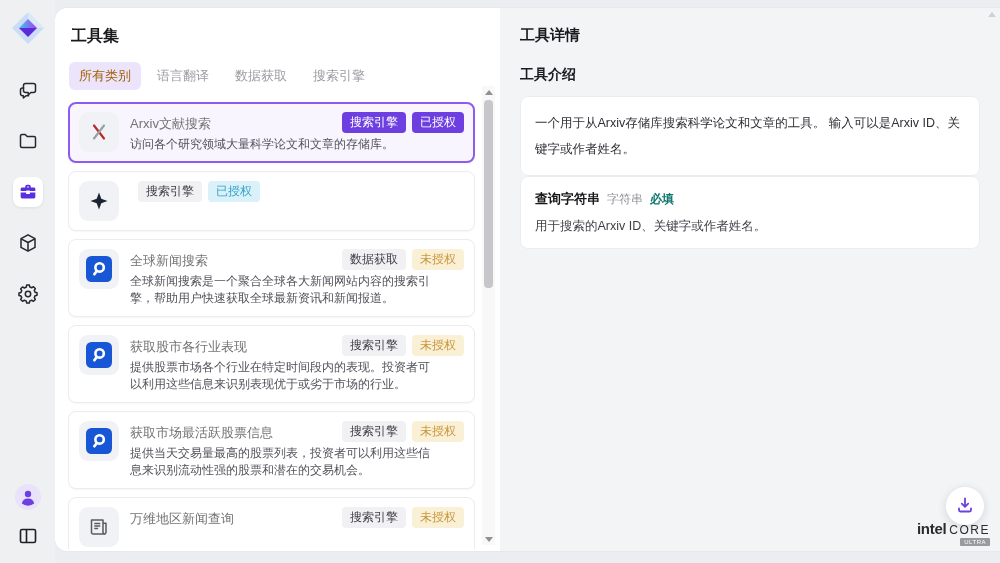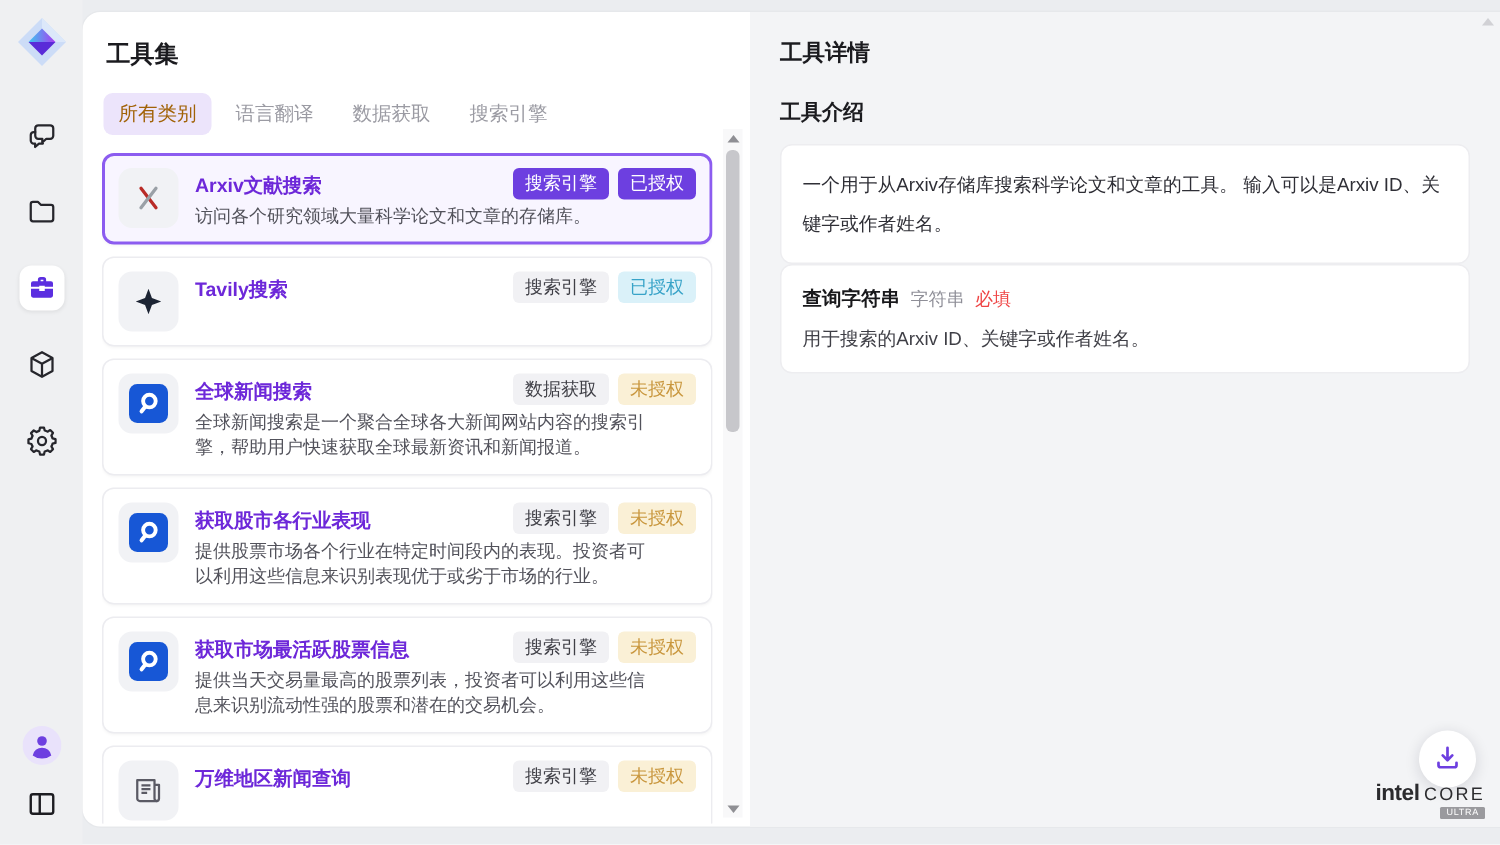--- a/index.html
+++ b/index.html
@@ -46,21 +46,21 @@
     padding:9px 10px; display:flex; gap:11px; flex:none;
     box-shadow:0 1px 2px rgba(16,16,24,.04); cursor:pointer;
   }
   .tool-card.selected { border:2px solid #8c5cf0; background:#f8f5ff; padding:8px 9px; }
   .tool-icon {
     width:40px; height:40px; border-radius:9px; background:#f1f2f5;
     display:flex; align-items:center; justify-content:center; flex:none;
   }
   .tool-main { flex:1; min-width:0; }
   .tool-head { display:flex; align-items:flex-start; }
-  .tool-name { font-size:13px; font-weight:700; color:#6d28d9; flex:1; padding-top:3px; line-height:17px; }
+  .tool-name { font-size:13px; font-weight:400; color:#737373; flex:1; padding-top:3px; line-height:17px; }
   .badges { display:flex; gap:6px; margin-left:8px; }
   .badge { font-size:12px; padding:3px 8px; border-radius:4px; white-space:nowrap; line-height:15px; }
   .badge-cat { background:#f1f1f4; color:#3f3f46; }
   .badge-cat.cat-sel { background:#6d3fe0; color:#fff; }
   .status-purple { background:#6d3fe0; color:#fff; }
   .status-cyan { background:#daf1f9; color:#38a3c8; }
   .status-yellow { background:#faf0d6; color:#c9973e; }
   .tool-desc { font-size:12px; color:#52525b; line-height:17px; max-width:302px; margin-top:3px; }
 
   
@@ -73,21 +73,21 @@
 
   
   .detail-pane { flex:1; background:#f3f4f6; padding:16px 20px; position:relative; }
   .detail-title { font-size:15px; font-weight:700; margin-top:2px; }
   .section-h { font-size:14px; font-weight:700; margin:21px 0 12px; }
   .panel-card { background:#fff; border:1px solid #ededf0; border-radius:8px; padding:13px 14px; }
   .intro-text { font-size:12.5px; color:#2f2f36; line-height:26px; }
   .param-line { display:flex; align-items:baseline; gap:7px; }
   .param-name { font-size:13px; font-weight:700; color:#18181b; }
   .param-type { font-size:12px; color:#8e8e97; }
-  .param-required { font-size:12px; color:#ef4444; }
+  .param-required { font-size:12px; color:#0f766e;font-weight:bold; }
   .param-desc { font-size:12.5px; color:#3f3f46; margin-top:9px; line-height:18px; }
   .mini-arrow { position:absolute; top:4px; right:4px; opacity:.55; }
 
   
   .download-btn {
     position:absolute; right:16px; bottom:26px; width:38px; height:38px;
     border-radius:50%; background:#fff; border:none;
     box-shadow:0 2px 10px rgba(20,20,40,.14);
     display:flex; align-items:center; justify-content:center; cursor:pointer;
   }
@@ -193,21 +193,20 @@
   </div>
 
   <div class="tool-card">
     <div class="tool-icon">
             <svg width="20" height="20" viewBox="0 0 20 20">
               <path d="M10 1.5 12.3 7.7 18.5 10 12.3 12.3 10 18.5 7.7 12.3 1.5 10 7.7 7.7 Z" fill="#1c2433"></path>
             </svg>
           </div>
     <div class="tool-main">
       <div class="tool-head">
-        <div class="tool-name">Tavily搜索</div>
         <div class="badges">
           <span class="badge badge-cat">搜索引擎</span>
           <span class="badge badge-status status-cyan">已授权</span>
         </div>
       </div>
     </div>
   </div>
 
   <div class="tool-card">
     <div class="tool-icon">

